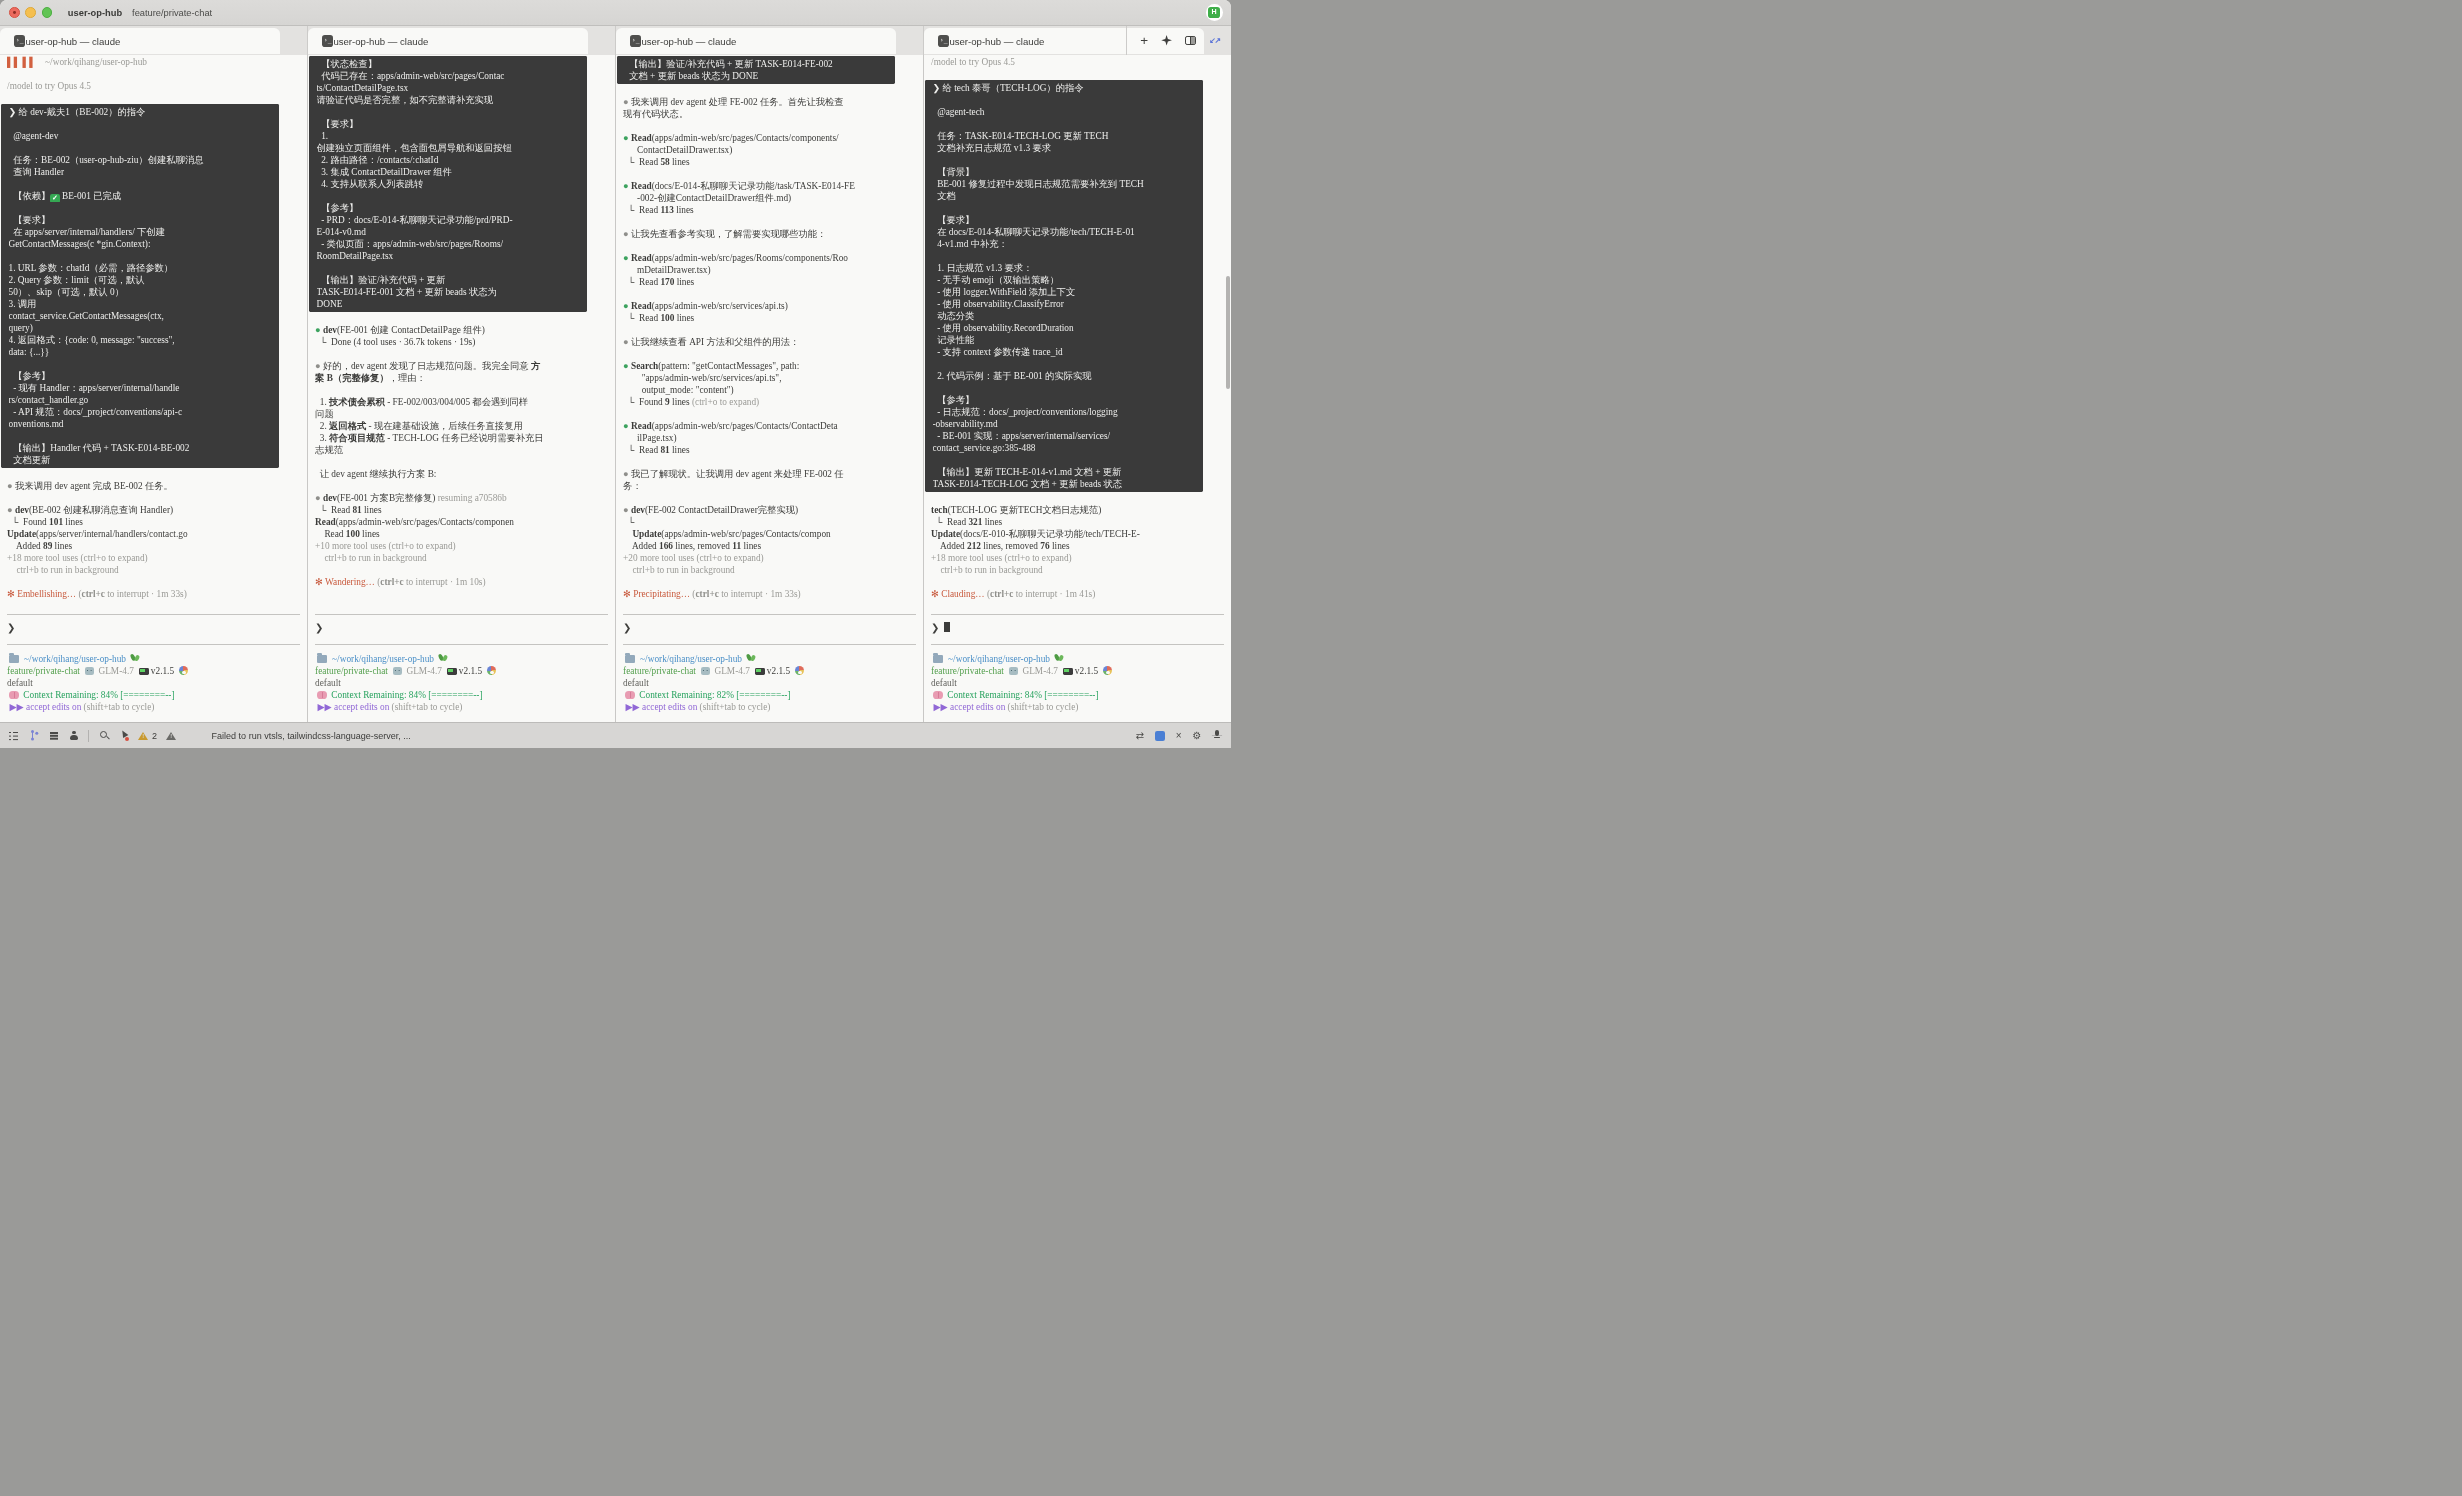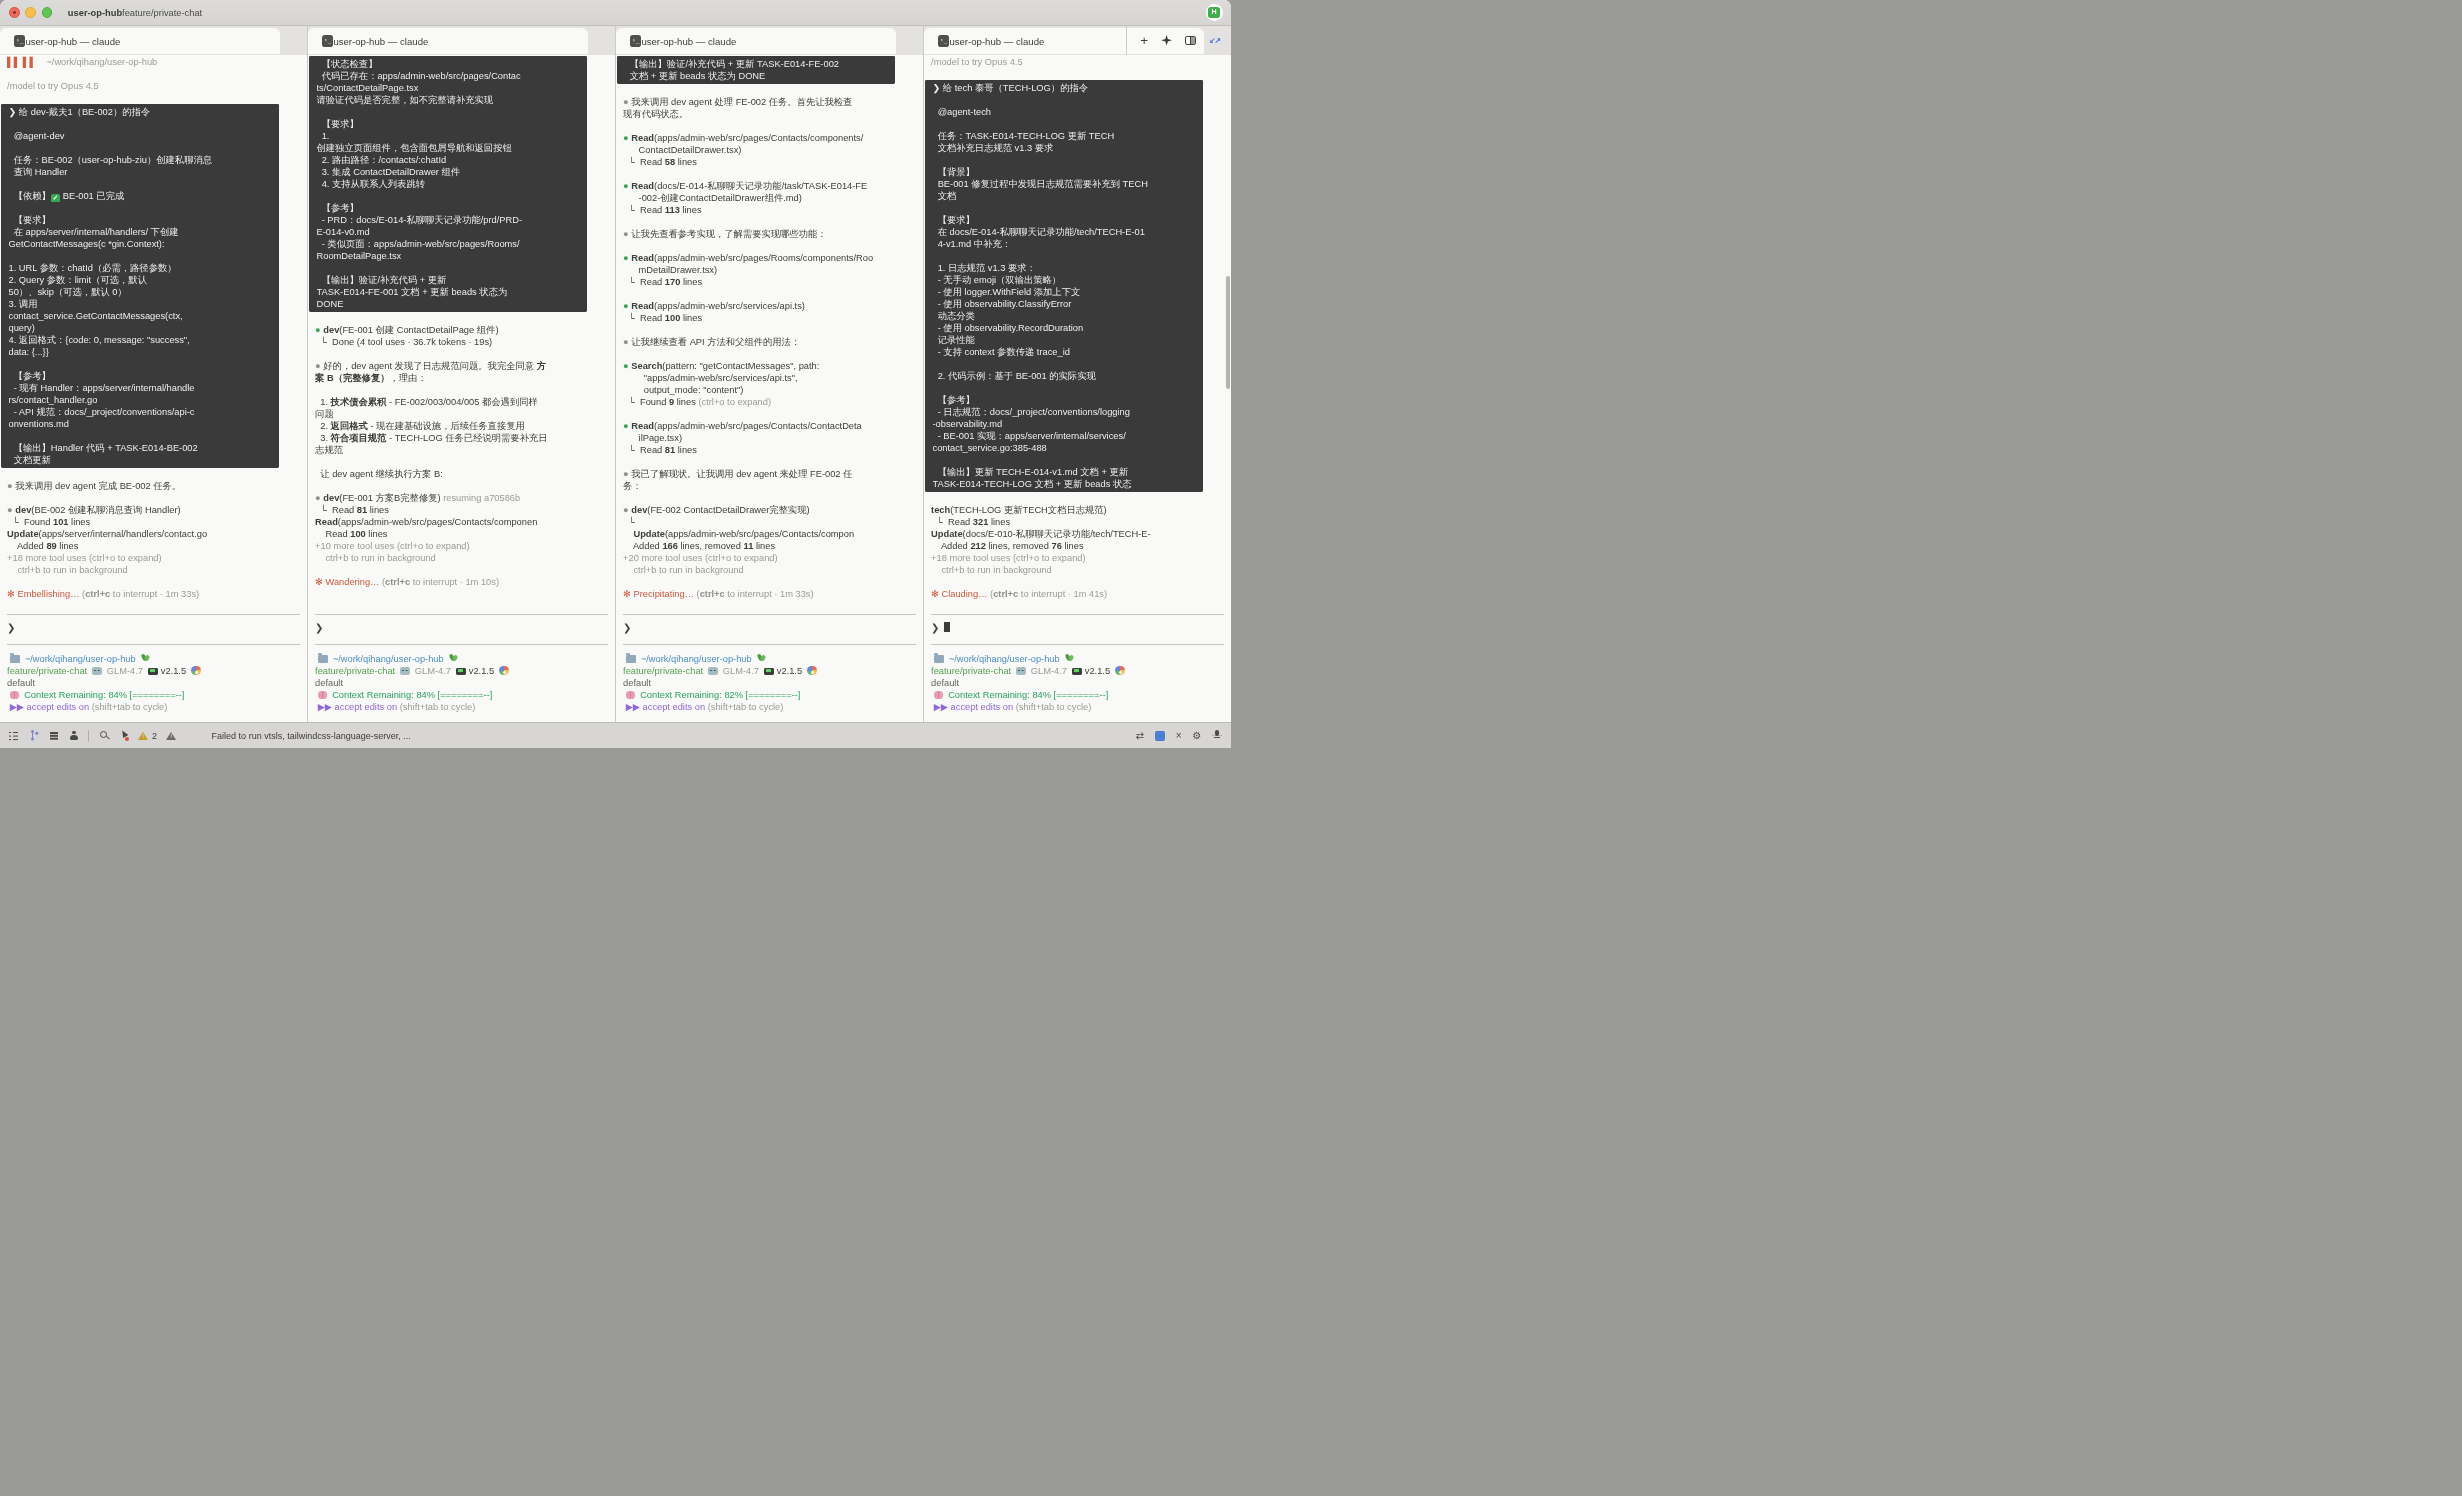--- a/index.html
+++ b/index.html
@@ -7,21 +7,21 @@
   .window{width:1231px;height:748px;border-radius:7.1px 7.1px 0 0;overflow:hidden;position:relative;background:#f9f9f7;}
 
   
   .titlebar{height:26px;background:linear-gradient(#dcdbd9,#d6d5d3);border-bottom:0.7px solid #c0bfbd;display:flex;align-items:center;position:relative;box-sizing:border-box;}
   .lights{display:flex;gap:5.7px;margin-left:9.3px;}
   .light{width:8.5px;height:8.5px;border-radius:50%;position:relative;}
   .light.red{background:#ec6a5e;border:0.4px solid #d35648;}
   .light.red::after{content:"";position:absolute;left:2.5px;top:2.5px;width:2.8px;height:2.8px;border-radius:50%;background:#8e2e26;}
   .light.yellow{background:#f5bf4f;border:0.4px solid #dca93d;}
   .light.green{background:#61c454;border:0.4px solid #4fae44;}
-  .title-text{margin-left:15.7px;font-size:9.3px;color:#3a3a38;display:flex;align-items:baseline;}
+  .title-text{margin-left:15.7px;font-size:9.3px;color:#3a3a38;display:flex;gap:10px;align-items:baseline;}
   .title-project{font-weight:bold;}
   .title-branch{color:#4c4c4a;}
   .app-badge{position:absolute;right:8.5px;top:4.3px;width:17px;height:17px;border-radius:50%;background:#fff;display:flex;align-items:center;justify-content:center;}
   .app-badge-inner{width:11.4px;height:11.4px;border-radius:2.8px;background:#3fae49;color:#fff;font-size:7.1px;font-weight:bold;text-align:center;line-height:11.4px;}
 
   
   .tabstrip{height:28.5px;background:#e3e2e0;display:flex;}
   .strip-sec{width:308px;box-sizing:border-box;border-right:0.7px solid #cccbc9;position:relative;display:flex;}
   .strip-sec:last-child{border-right:none;flex:1;}
   .tab{width:280px;height:26px;margin-top:2.1px;background:#f9f9f7;border-radius:5.7px 5.7px 0 0;display:flex;align-items:center;gap:0;padding-left:14px;box-sizing:border-box;}
@@ -33,21 +33,21 @@
   .sa.plus{font-size:13.5px;font-weight:400;}
   .sparkle{width:10.7px;height:10.7px;background:#3f3f3d;clip-path:polygon(50% 0,62% 38%,100% 50%,62% 62%,50% 100%,38% 62%,0 50%,38% 38%);}
   .split{width:11.4px;height:9.3px;border:1.1px solid #3f3f3d;border-radius:2.1px;position:relative;box-sizing:border-box;}
   .split::after{content:"";position:absolute;right:0;top:0;width:4.3px;height:100%;background:#9b9b98;border-left:1.1px solid #3f3f3d;}
   .collapse{color:#5b74d8;font-size:7.8px;letter-spacing:-1.4px;font-weight:bold;}
 
   
   .main{display:flex;height:668px;background:#f9f9f7;}
   .pane{width:308px;box-sizing:border-box;border-right:0.7px solid #c9c8c6;overflow:hidden;background:#f9f9f7;}
   .pane:last-child{border-right:none;flex:1;}
-  .pane-content{height:100%;box-sizing:border-box;padding:1.4px 4.3px 10px 7.1px;font-family:Liberation Sans, sans-serif;font-size:9.3px;line-height:12px;color:#3c3c3a;display:flex;flex-direction:column;overflow:hidden;}
+  .pane-content{height:100%;box-sizing:border-box;padding:1.4px 4.3px 10px 7.1px;font-family:Liberation Serif, serif;font-size:9.3px;line-height:12px;color:#3c3c3a;display:flex;flex-direction:column;overflow:hidden;}
   .tl{white-space:pre;height:12px;overflow:hidden;flex:0 0 auto;}
   .dark-block{background:#3a3a3a;color:#eeeeec;margin:0 24px 0 -5.7px;padding:2.1px 7.1px;border-radius:1.4px;flex:0 0 auto;}
   .dark-block .tl{color:#eeeeec;}
 
   
   .s-b{font-weight:bold;}
   .s-dim{color:#9a9a96;}
   .s-dimb{color:#8f8f8b;font-weight:bold;}
   .s-orange{color:#c8593c;}
   .s-logo{color:#d2603f;font-weight:bold;}

